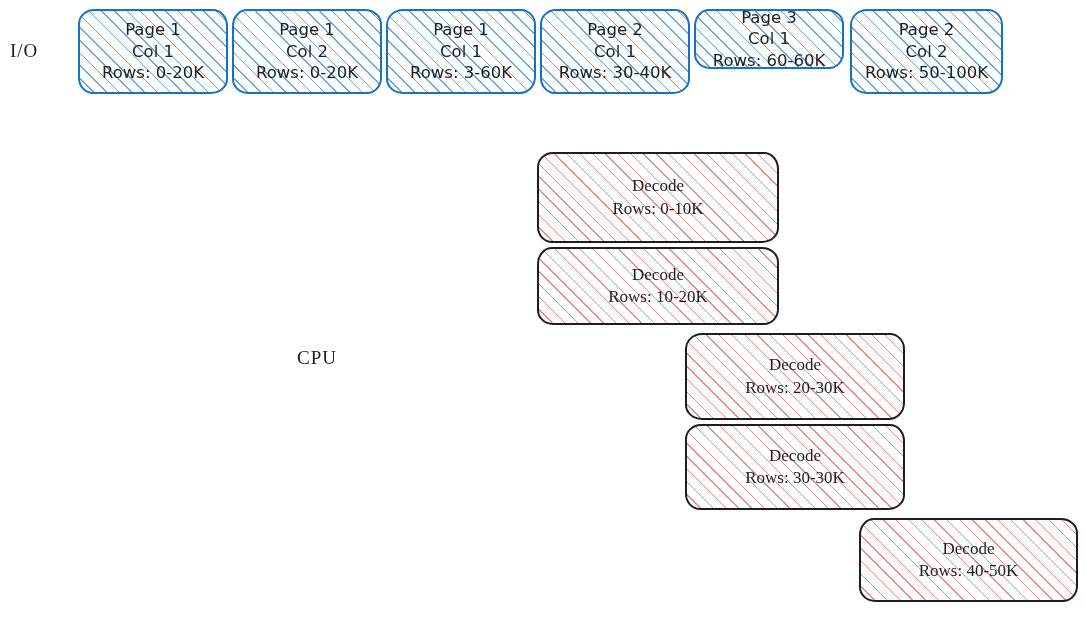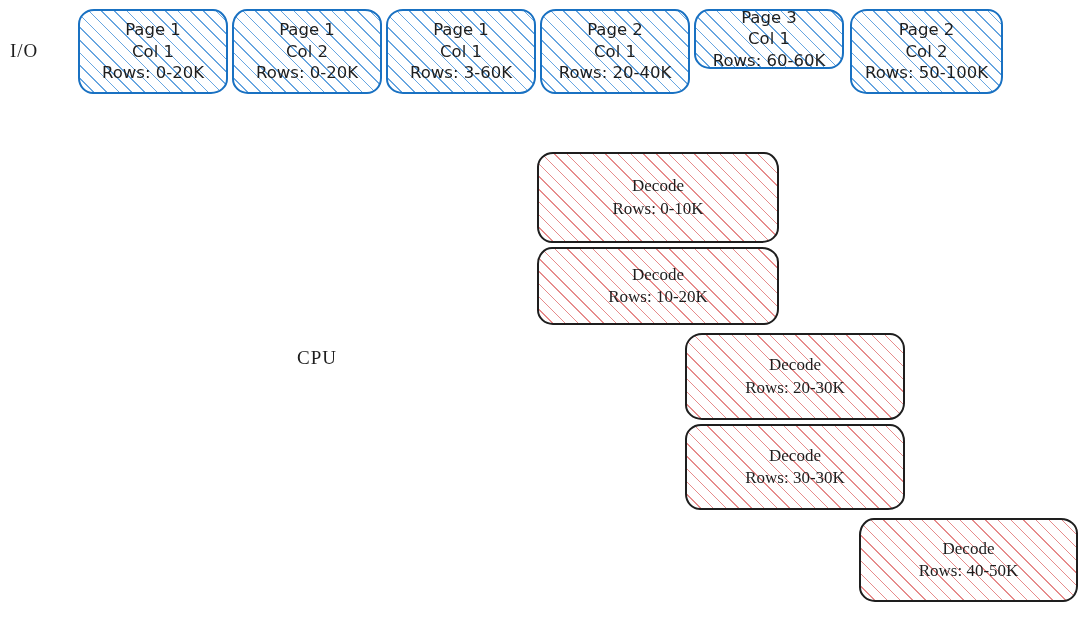--- a/index.html
+++ b/index.html
@@ -111,21 +111,21 @@
 
   <div class="node io-node wob3" style="left:386px; top:9px;  width:150px; height:85px;">
     <span class="ln">Page 1</span>
     <span class="ln">Col 1</span>
     <span class="ln">Rows: 3-60K</span>
   </div>
 
   <div class="node io-node wob1" style="left:540px; top:9px;  width:150px; height:85px;">
     <span class="ln">Page 2</span>
     <span class="ln">Col 1</span>
-    <span class="ln">Rows: 20-40K</span>
+    <span class="ln">Rows: 30-40K</span>
   </div>
 
   <div class="node io-node wob2" style="left:694px; top:9px;  width:150px; height:60px;">
     <span class="ln">Page 3</span>
     <span class="ln">Col 1</span>
     <span class="ln">Rows: 60-60K</span>
   </div>
 
   <div class="node io-node wob3" style="left:850px; top:9px;  width:153px; height:85px;">
     <span class="ln">Page 2</span>

